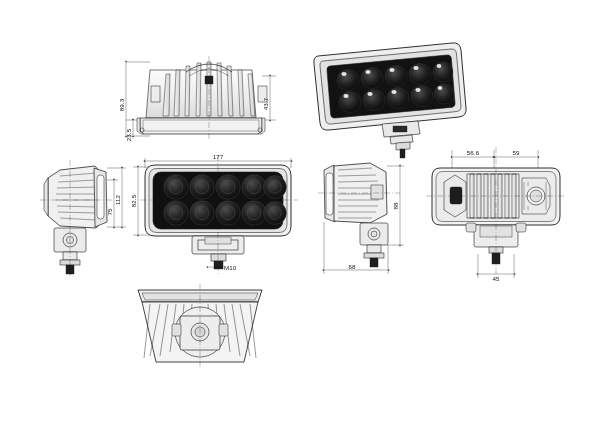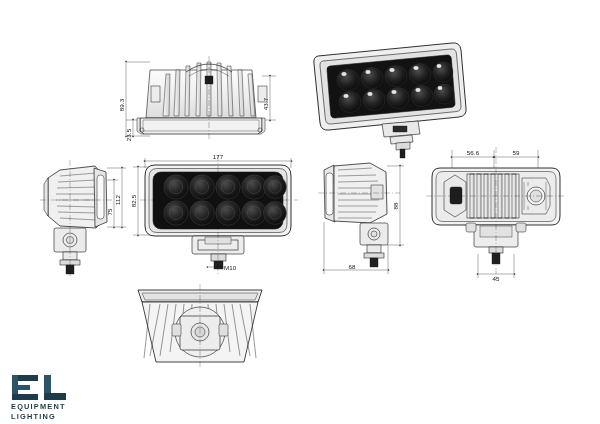--- a/index.html
+++ b/index.html
@@ -427,30 +427,14 @@
       <rect x="180" y="316" width="40" height="34" rx="2" fill="#ededed" stroke="#1a1a1a" stroke-width="0.65"></rect>
       <circle cx="200" cy="332" r="9" fill="#e6e6e6" stroke="#1a1a1a" stroke-width="0.6"></circle>
       <circle cx="200" cy="332" r="5" fill="#d8d8d8" stroke="#1a1a1a" stroke-width="0.5"></circle>
       <rect x="172" y="324" width="9" height="12" rx="1.5" fill="#e0e0e0" stroke="#1a1a1a" stroke-width="0.5"></rect>
       <rect x="219" y="324" width="9" height="12" rx="1.5" fill="#e0e0e0" stroke="#1a1a1a" stroke-width="0.5"></rect>
       <line x1="200" y1="284" x2="200" y2="368" stroke="#1a1a1a" stroke-width="0.28" stroke-dasharray="6 2 1 2"></line>
     </g>
 
   </svg>
 
-  <div class="logo-wrap">
-    <svg class="logo-mark" width="80" height="30" viewBox="0 0 80 30">
-
-      <rect x="2" y="1" width="26" height="6" fill="#1d3b49"></rect>
-      <rect x="2" y="1" width="6" height="24" fill="#2b5566"></rect>
-      <rect x="2" y="11" width="18" height="5" fill="#2b5566"></rect>
-      <rect x="2" y="20" width="26" height="6" fill="#1d3b49"></rect>
-
-      <rect x="34" y="1" width="7" height="18" fill="#2b5566"></rect>
-      <rect x="34" y="19" width="22" height="7" fill="#1d3b49"></rect>
-    </svg>
-    <div class="logo-text">
-      <div>EQUIPMENT</div>
-      <div>LIGHTING</div>
-    </div>
-  </div>
 
 </div>
 
 </body></html>

